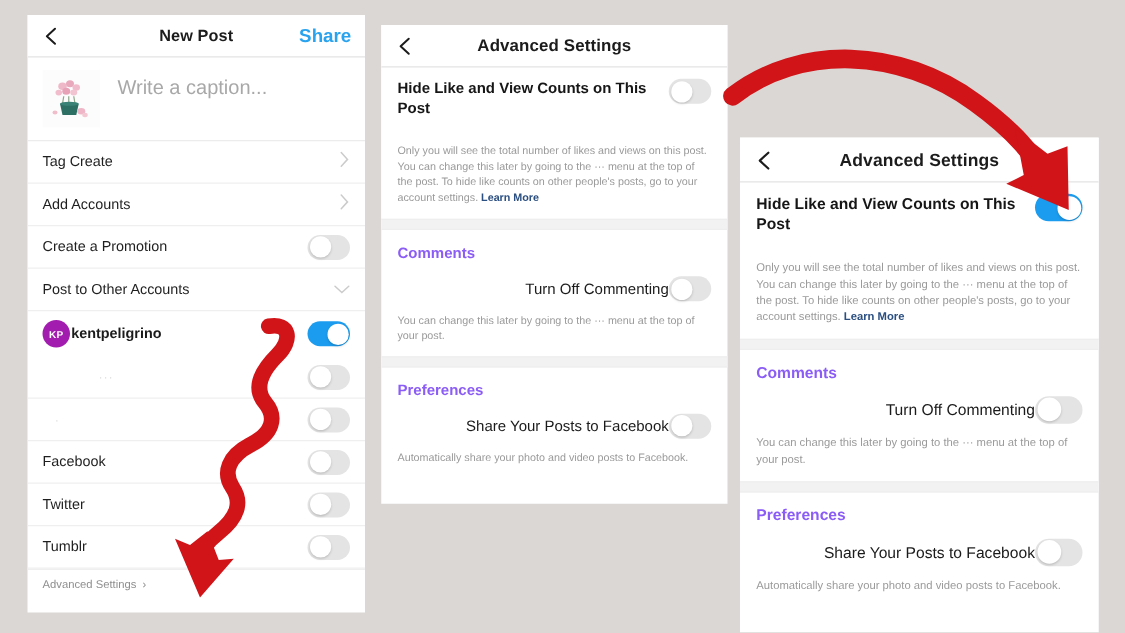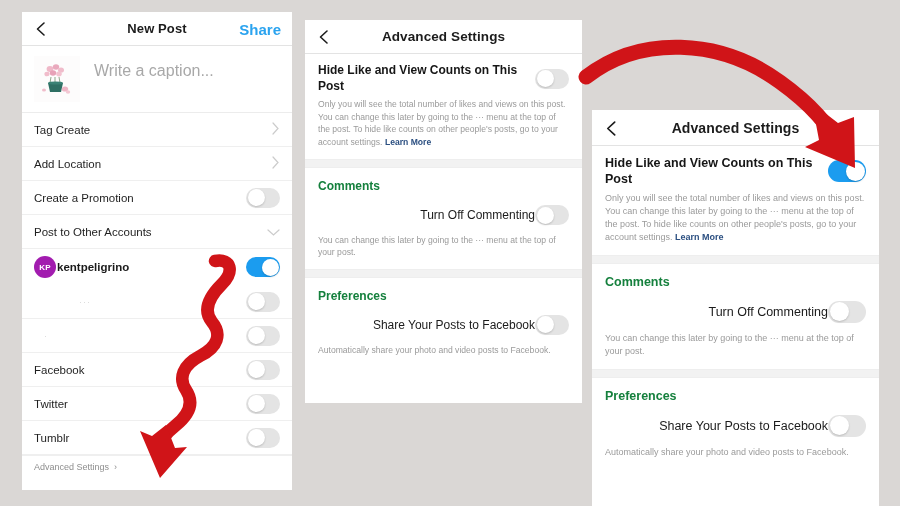--- a/index.html
+++ b/index.html
@@ -108,31 +108,31 @@
     background: #fff; box-shadow: 0 1px 2px rgba(0,0,0,.18);
   }
   .toggle.on { background: #1b9cef; }
   .toggle.on .knob { left: auto; right: 1.5px; }
   .toggle.big { width: 38px; height: 22px; border-radius: 11px; flex: 0 0 38px; }
   .toggle.big .knob { width: 19px; height: 19px; }
 
   
   .set-block { padding: 9px 13px 2px 13px; background:#fff; }
   .set-head {
-    display: flex; align-items: center; justify-content: space-between;
+    display: flex; align-items: flex-start; justify-content: space-between;
     gap: 10px;
   }
   .set-title { font-size: 12px; font-weight: bold; color: #161616; line-height: 1.3; }
   .set-desc {
     font-size: 8.6px; color: #9a9a9a; line-height: 1.45;
-    margin-top: 4px; padding-bottom: 9px;
+    margin-top: 20px; padding-bottom: 9px;
   }
   .learn { color: #2b4f81; font-weight: bold; }
   .divider { height: 9px; background: #f2f2f2; border-top:1px solid #eee; border-bottom:1px solid #eee; }
-  .sec-title { font-size: 12px; font-weight: bold; color: #15803d; padding: 11px 13px 0 13px; }
+  .sec-title { font-size: 12px; font-weight: bold; color: #8b5cf6; padding: 11px 13px 0 13px; }
   .sec-row {
     display: flex; align-items: center; justify-content: flex-end;
     padding: 12px 13px 0 13px;
   }
   .sec-row-label { font-size: 12px; color: #1b1b1b; }
   #panel3 .set-title, #panel3 .sec-title, #panel3 .sec-row-label { font-size: 12.5px; }
   #panel3 .set-desc { font-size: 9px; }
 
   
   .arrow-layer { position: absolute; inset: 0; pointer-events: none; }
@@ -178,21 +178,21 @@
     <div class="row">
       <span class="row-label">Tag Create</span>
       <span class="chev-r">
         <svg width="9" height="13" viewBox="0 0 9 13">
             <path d="M2 1 L7 6.5 L2 12" fill="none" stroke="#8d8d8d" stroke-width="1.2" stroke-linecap="round"></path>
           </svg>
       </span>
     </div>
 
     <div class="row">
-      <span class="row-label">Add Location</span>
+      <span class="row-label">Add Accounts</span>
       <span class="chev-r">
         <svg width="9" height="13" viewBox="0 0 9 13">
             <path d="M2 1 L7 6.5 L2 12" fill="none" stroke="#8d8d8d" stroke-width="1.2" stroke-linecap="round"></path>
           </svg>
       </span>
     </div>
 
     <div class="row">
       <span class="row-label">Create a Promotion</span>
       <span class="toggle">

